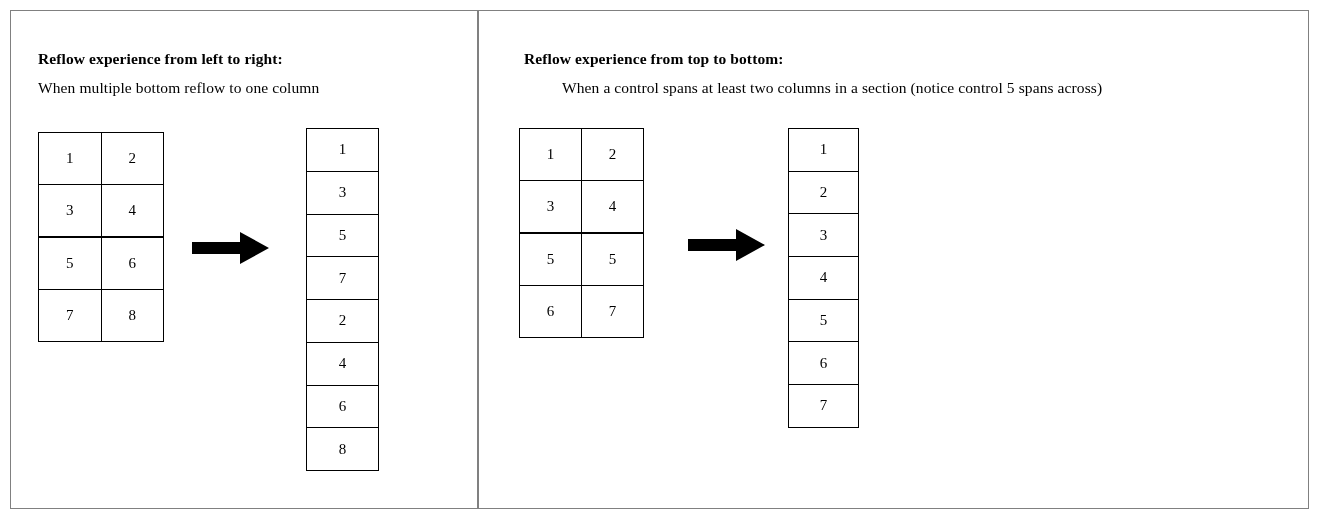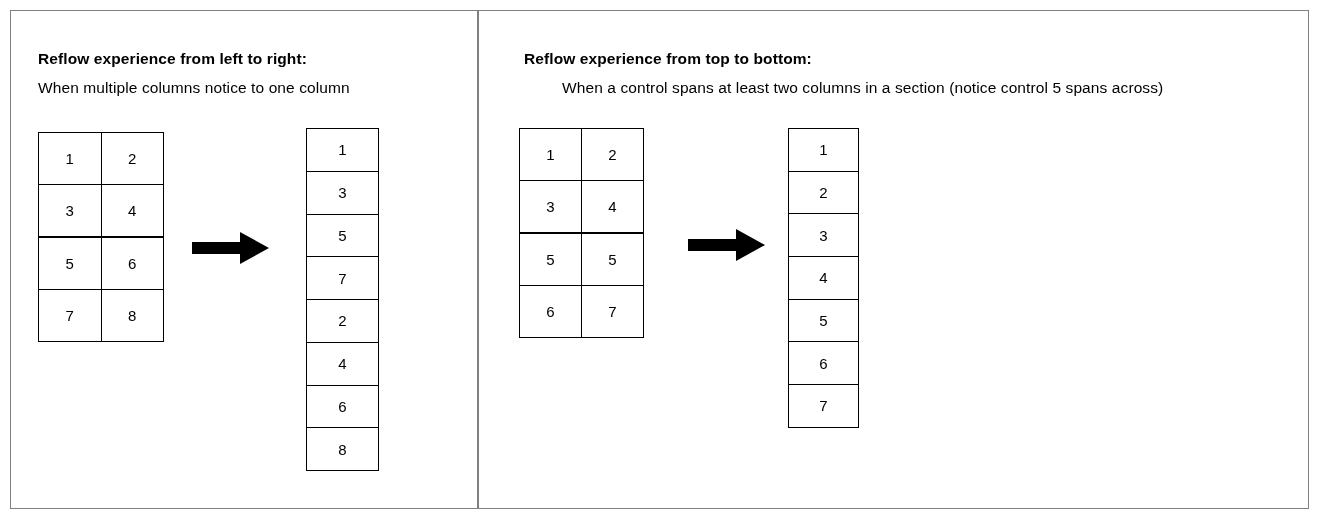--- a/index.html
+++ b/index.html
@@ -12,20 +12,21 @@
     height: 521px;
     font-family: "Liberation Sans", sans-serif;
     color: #000000;
     overflow: hidden;
   }
 
   #canvas {
     position: relative;
     width: 1319px;
     height: 521px;
+    font-family: Liberation Serif, serif;
   }
 
   
   .frame {
     position: absolute;
     left: 10px;
     top: 10px;
     width: 1299px;
     height: 499px;
     border: 1.5px solid #808080;
@@ -130,21 +131,21 @@
 
 <div id="canvas">
 
   <div class="frame"></div>
   <div class="panel-divider"></div>
 
   <div class="panel panel-left">
 
     <div class="heading" id="left-heading">Reflow experience from left to right:</div>
 
-    <div class="subheading" id="left-subheading">When multiple columns notice to one column</div>
+    <div class="subheading" id="left-subheading">When multiple bottom reflow to one column</div>
 
     <table class="grid2" id="left-source-grid">
       <tbody>
         <tr>
           <td>1</td>
           <td>2</td>
         </tr>
         <tr>
           <td>3</td>
           <td>4</td>

